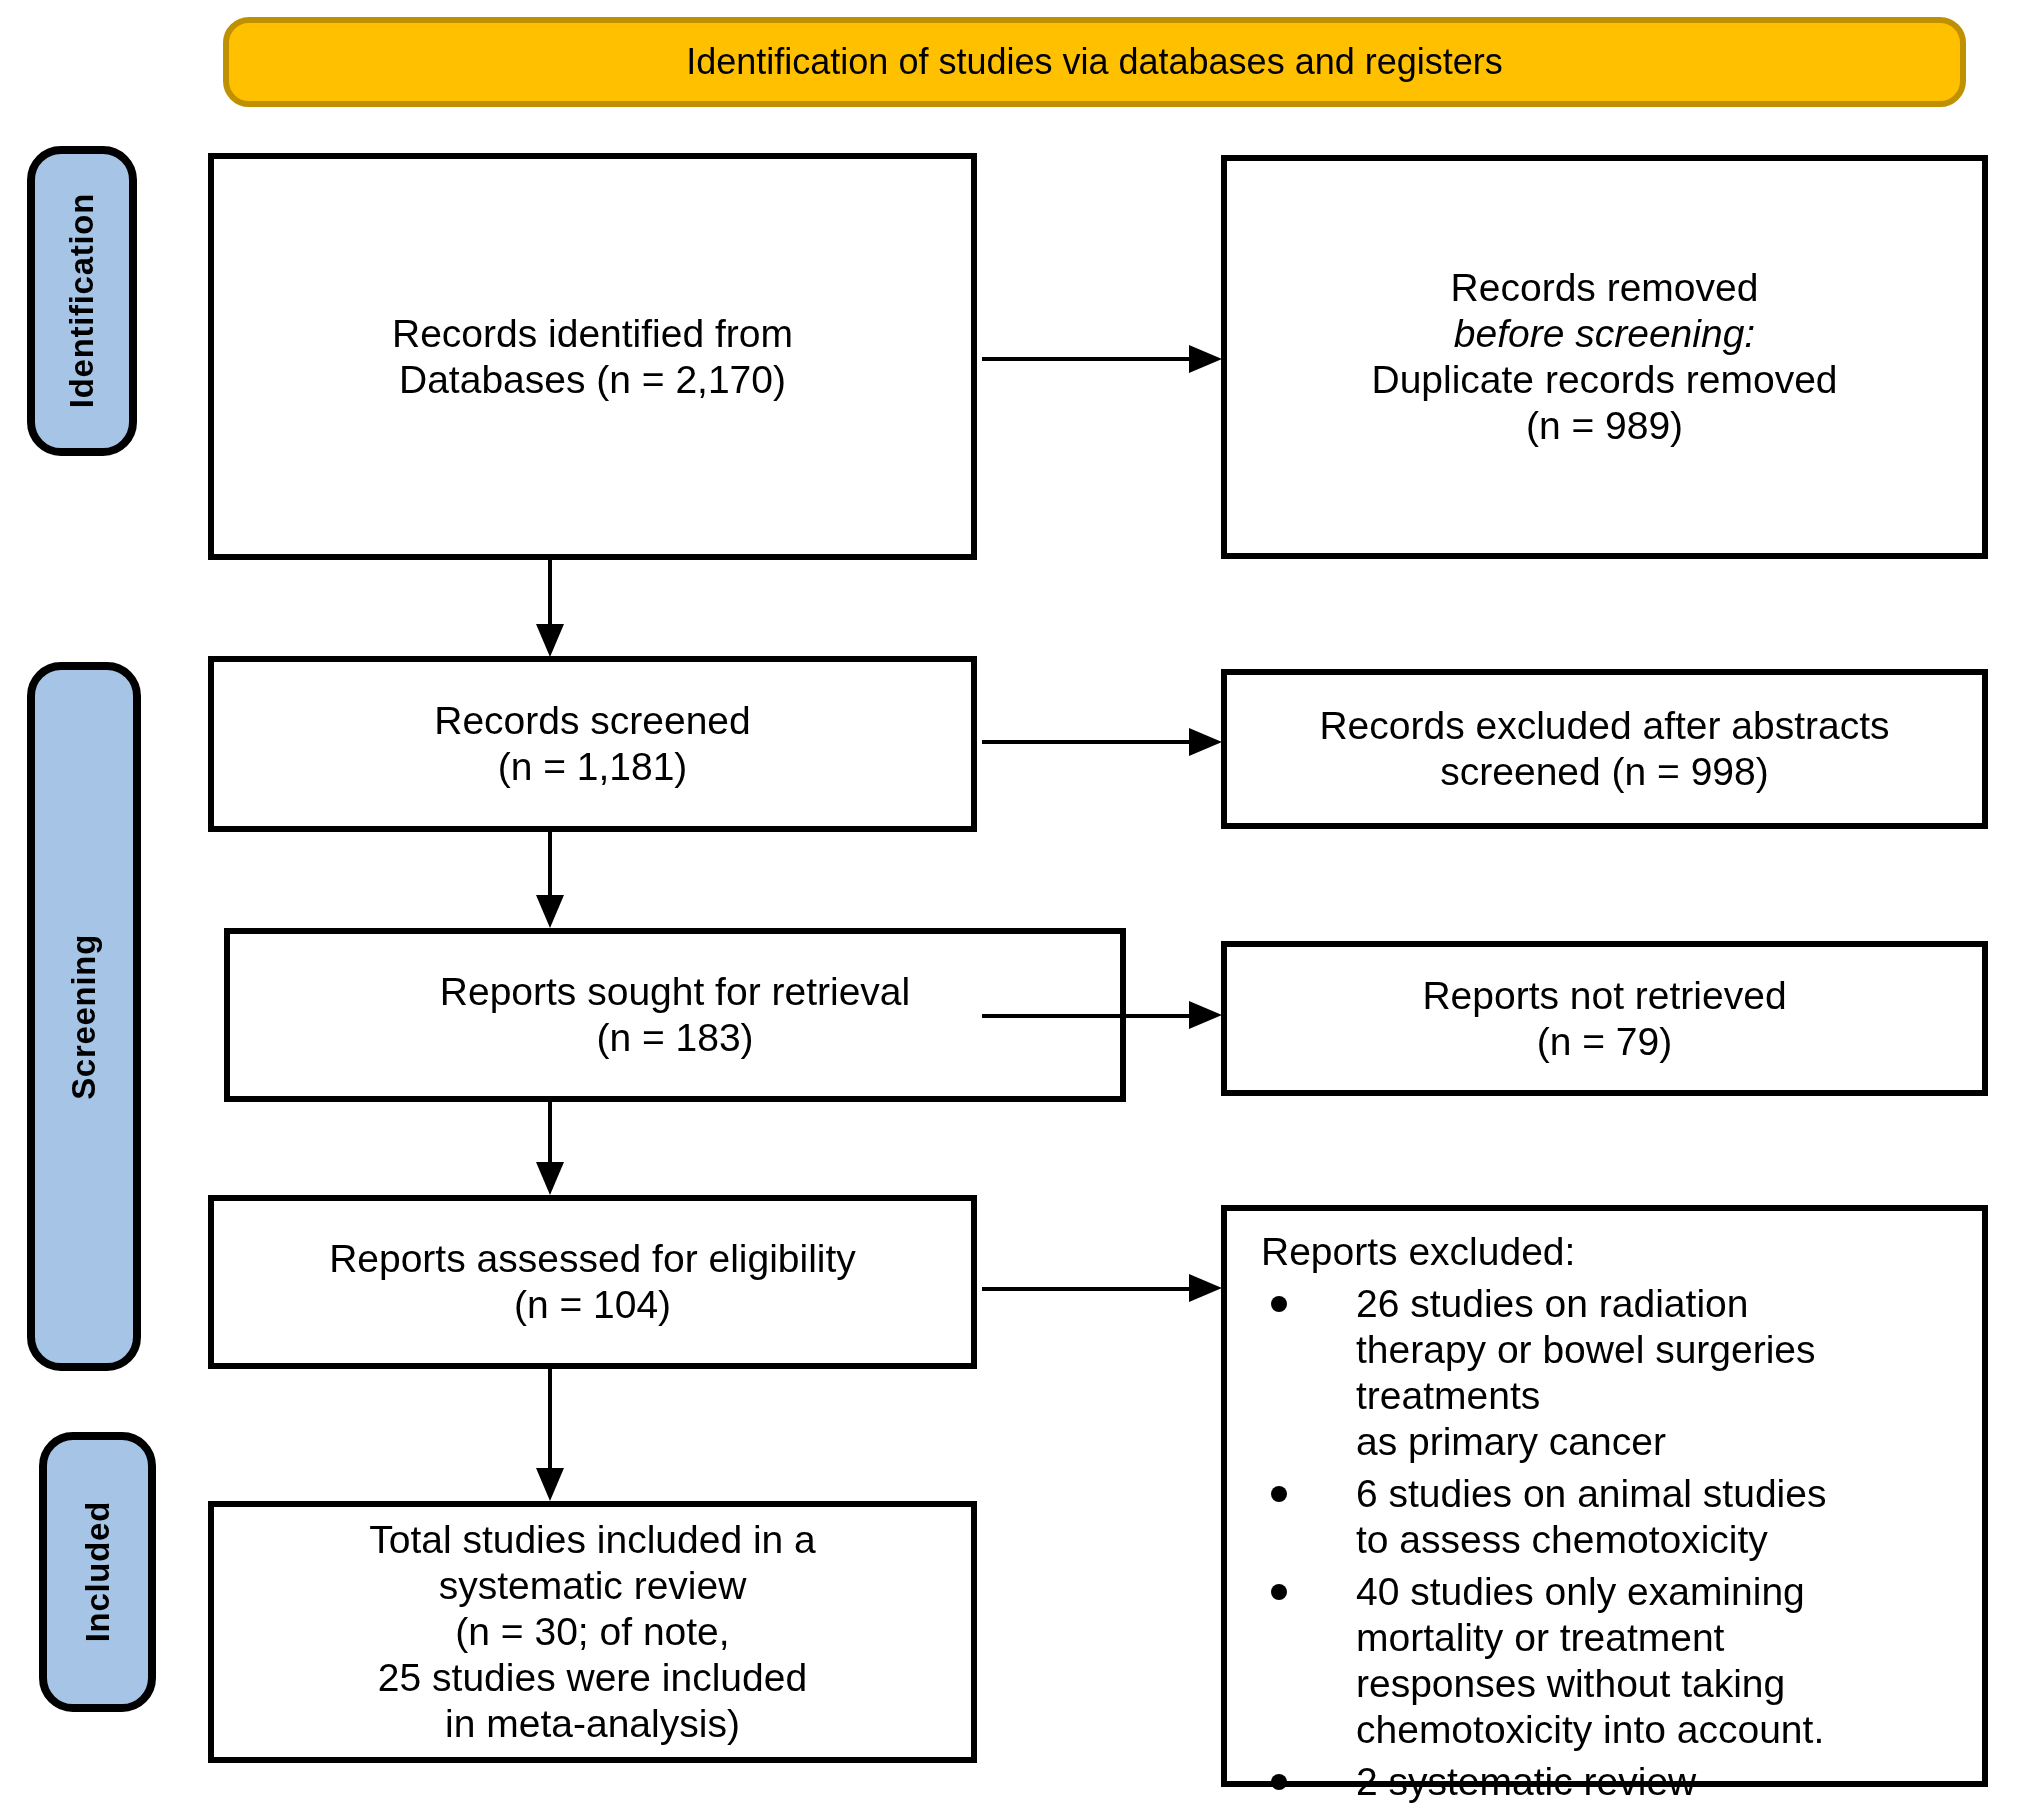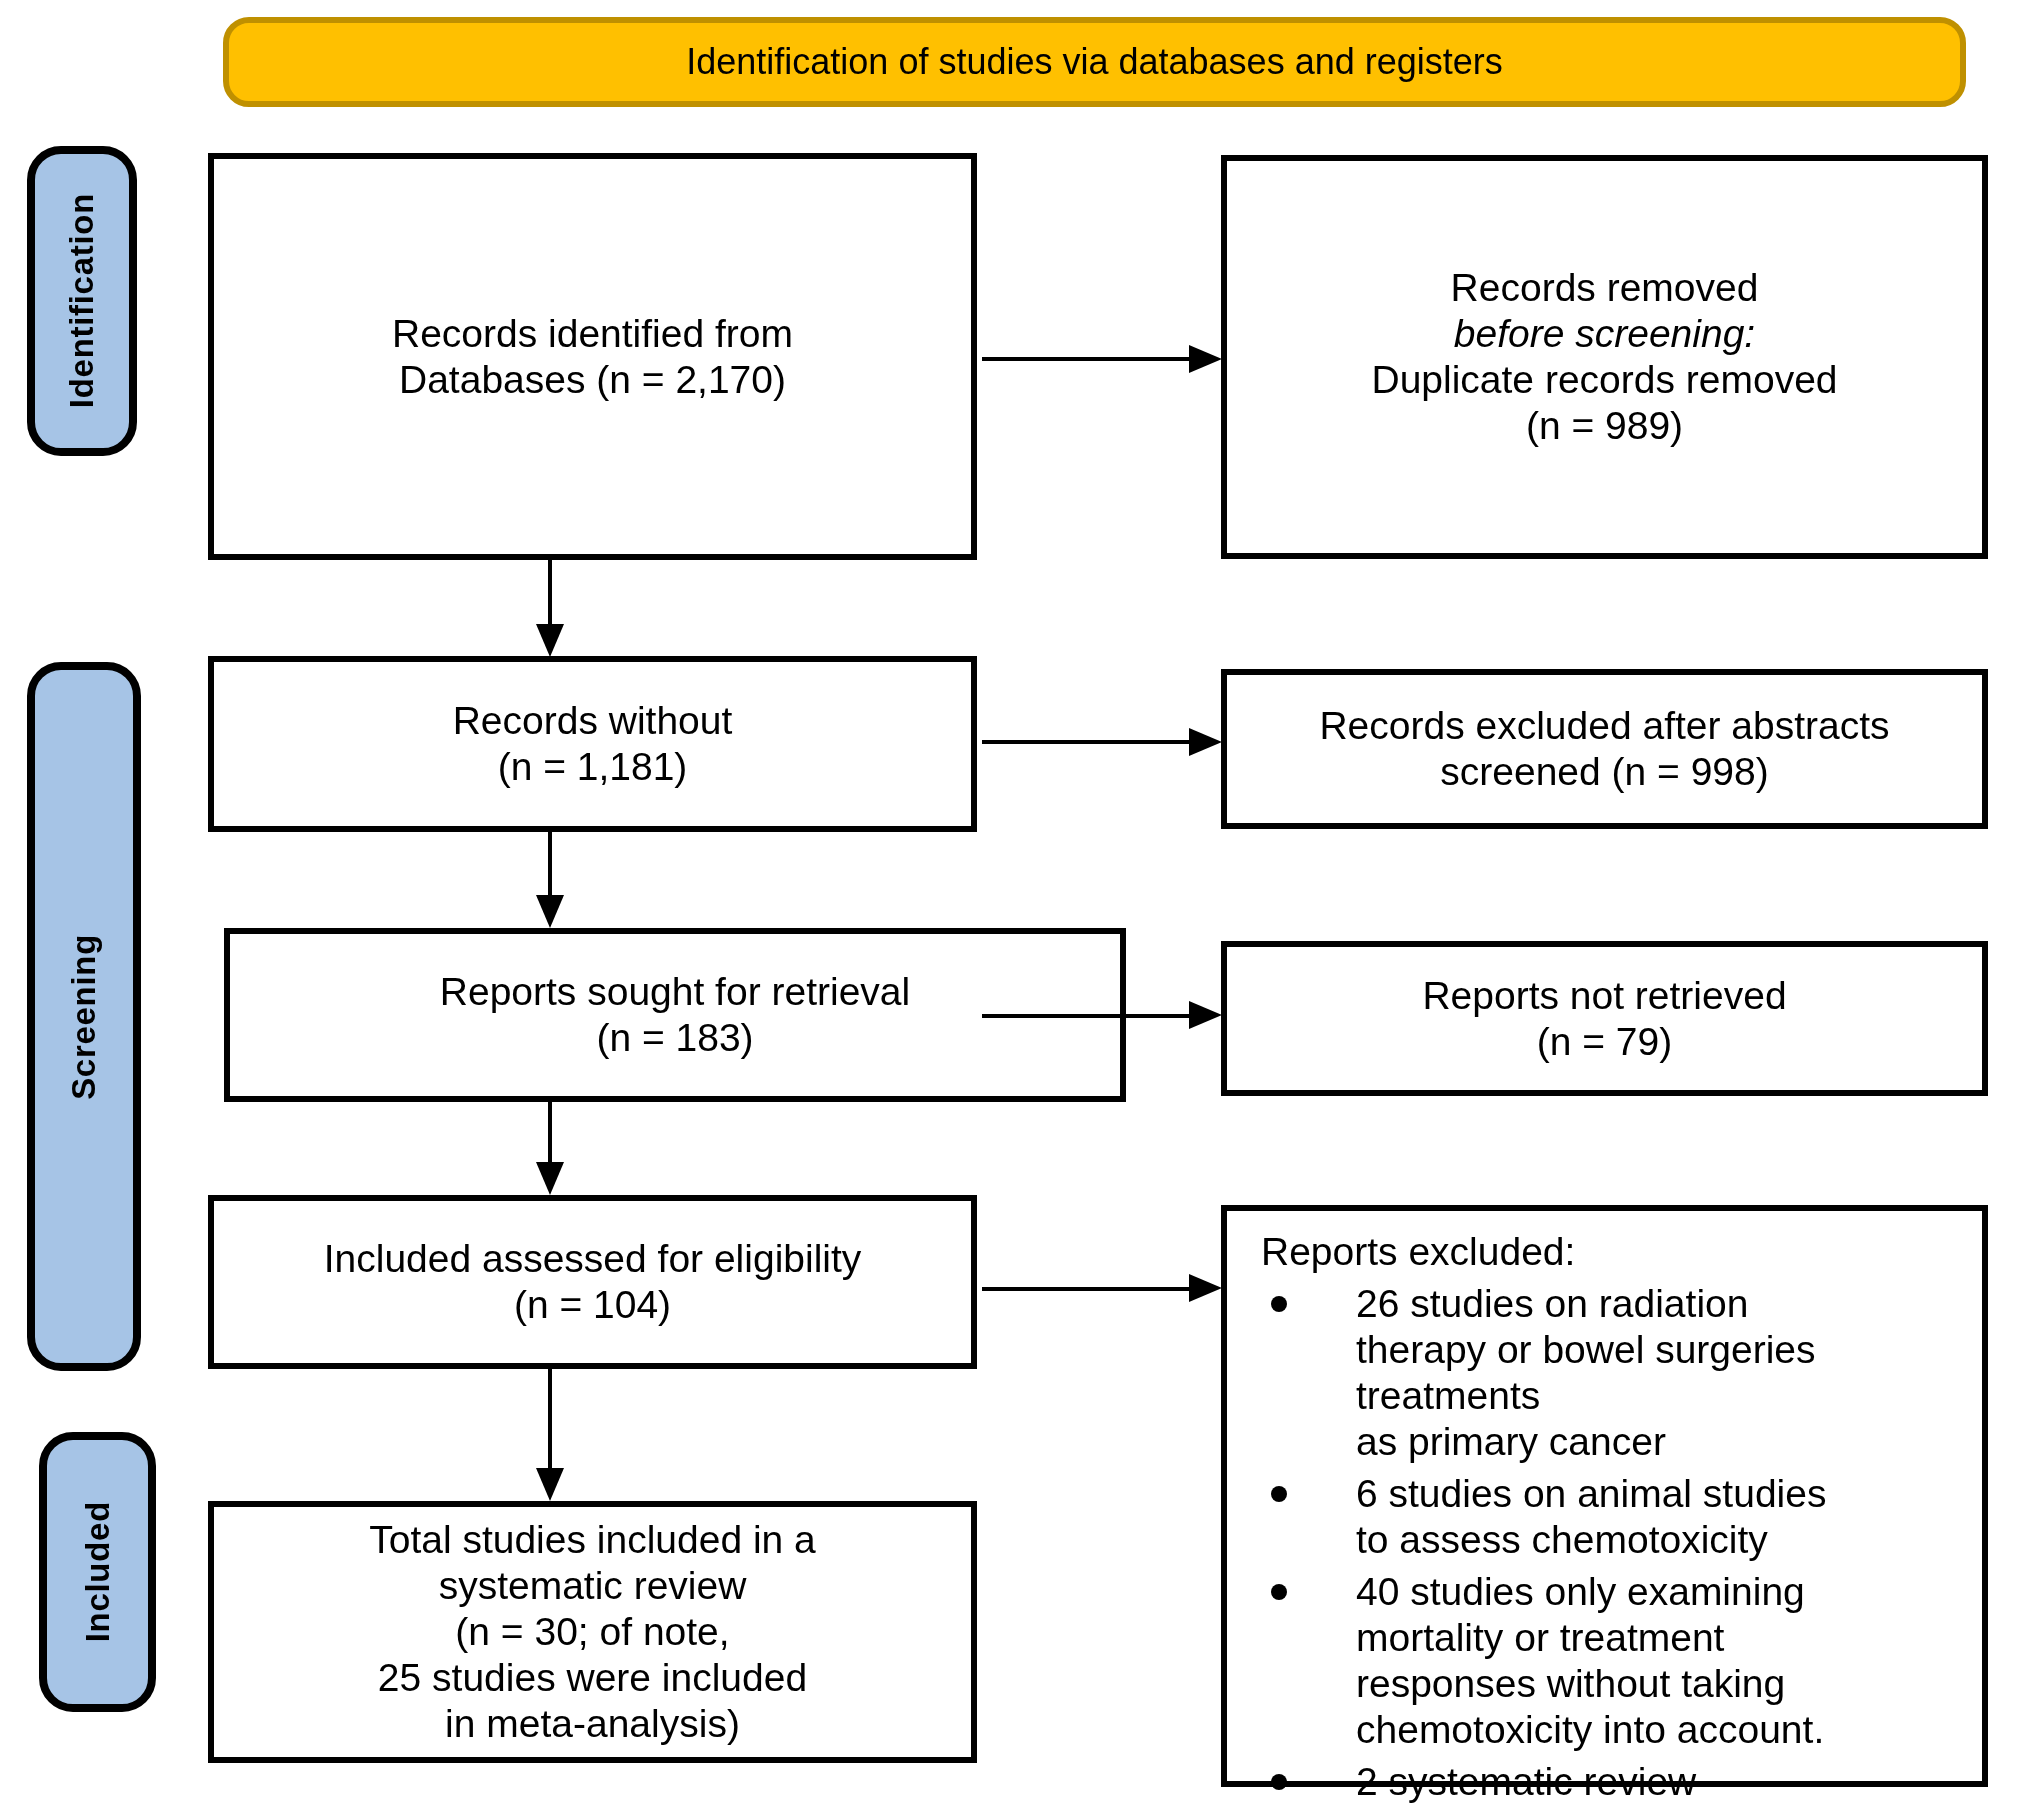--- a/index.html
+++ b/index.html
@@ -100,39 +100,39 @@
     <div class="line">Databases (n = 2,170)</div>
   </div>
   <div class="fbox" style="left:1221px; top:155px; width:767px; height:404px;">
     <div class="line">Records removed</div>
     <div class="line italic">before screening:</div>
     <div class="line">Duplicate records removed</div>
     <div class="line">(n = 989)</div>
   </div>
 
   <div class="fbox" style="left:208px; top:656px; width:769px; height:176px;">
-    <div class="line">Records without</div>
+    <div class="line">Records screened</div>
     <div class="line">(n = 1,181)</div>
   </div>
   <div class="fbox" style="left:1221px; top:669px; width:767px; height:160px;">
     <div class="line">Records excluded after abstracts</div>
     <div class="line">screened (n = 998)</div>
   </div>
 
   <div class="fbox" style="left:208px; top:928px; width:902px; height:174px;margin-left:16px;">
     <div class="line">Reports sought for retrieval</div>
     <div class="line">(n = 183)</div>
   </div>
   <div class="fbox" style="left:1221px; top:941px; width:767px; height:155px;">
     <div class="line">Reports not retrieved</div>
     <div class="line">(n = 79)</div>
   </div>
 
   <div class="fbox" style="left:208px; top:1195px; width:769px; height:174px;">
-    <div class="line">Included assessed for eligibility</div>
+    <div class="line">Reports assessed for eligibility</div>
     <div class="line">(n = 104)</div>
   </div>
   <div class="fbox excl" style="left:1221px; top:1205px; width:767px; height:582px;">
     <div class="excl-heading">Reports excluded:</div>
     <div class="bullet-item">
       <div class="bullet-dot-col">
           <div class="dot"></div>
         </div>
       <div class="bullet-lines">
         <div class="line">26 studies on radiation</div>

